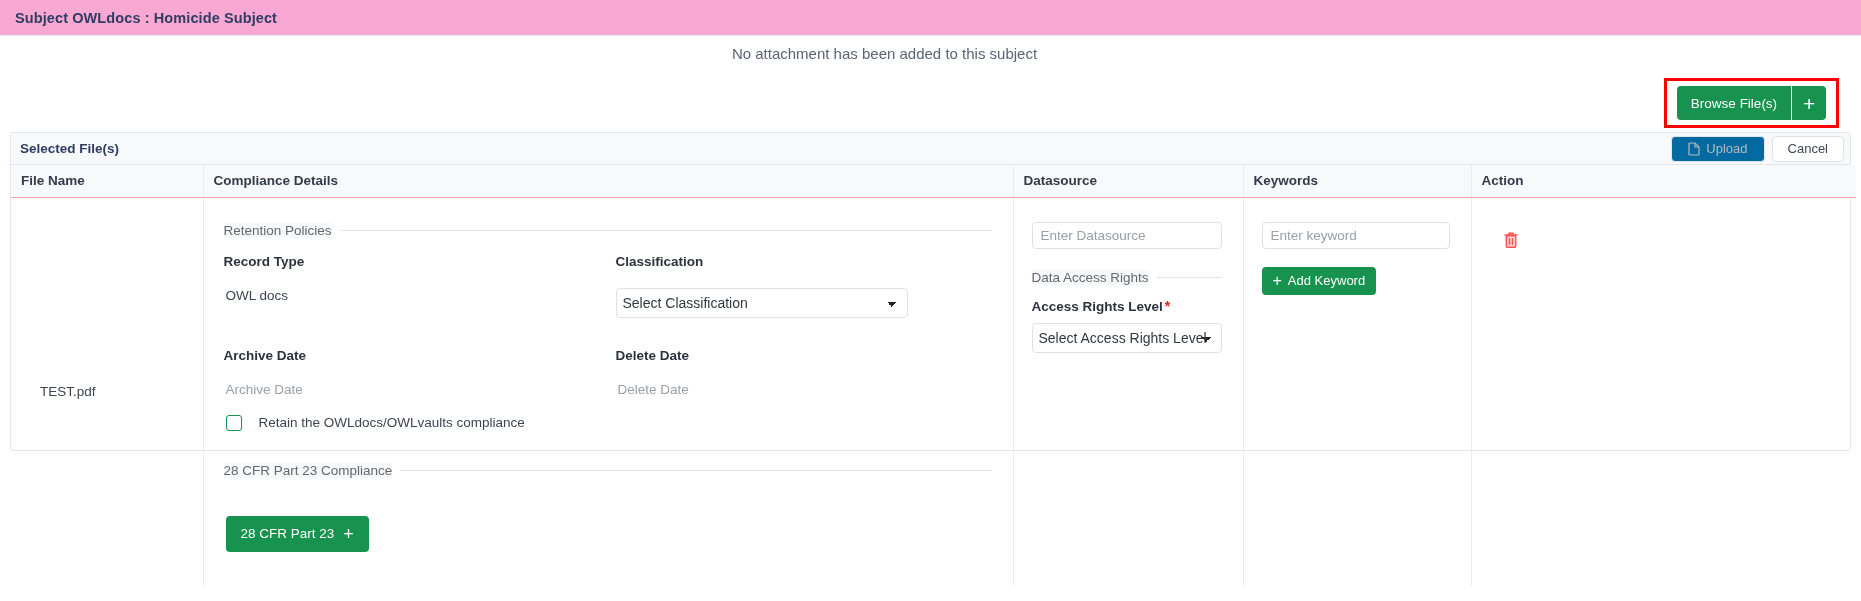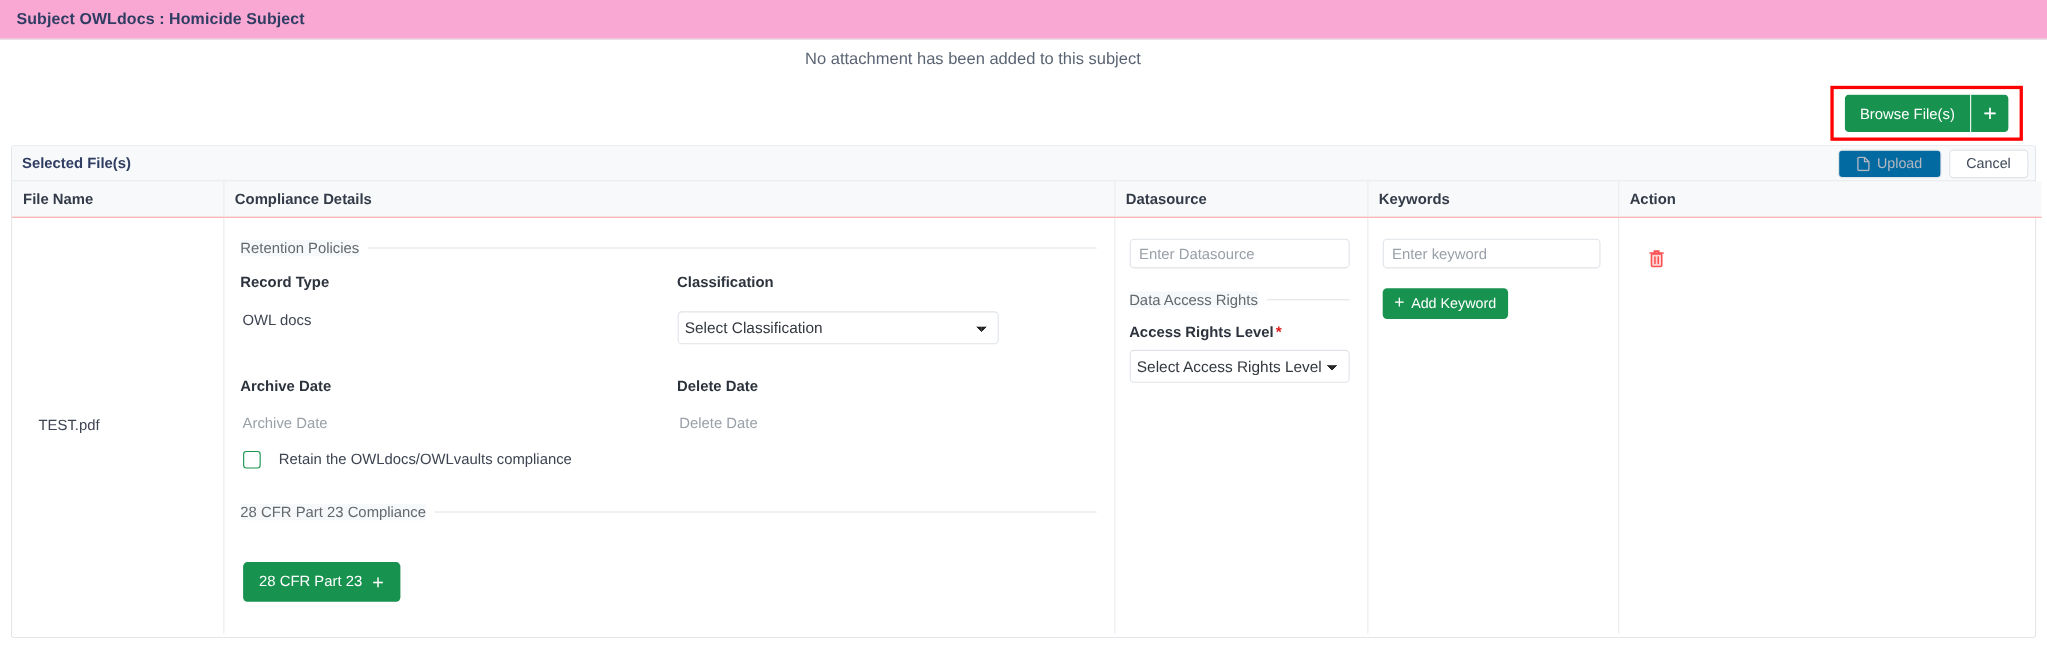--- a/index.html
+++ b/index.html
@@ -94,21 +94,21 @@
     line-height: 1;
     cursor: pointer;
   }
 
   
   .panel {
     margin: 0 10px 0 10px;
     border: 1px solid #e3e6ea;
     border-radius: 3px;
     background: #ffffff;
-    height: 448px;
+    height: 319px;
   }
   .panel-head {
     height: 32px;
     background: #f8f9fa;
     border-bottom: 1px solid #e3e6ea;
     display: flex;
     align-items: center;
     justify-content: space-between;
     padding: 0 6px 0 9px;
   }
@@ -158,21 +158,21 @@
     text-align: left;
     font-size: 13.5px;
     font-weight: 700;
     color: #333b49;
     padding: 8px 10px;
     height: 32px;
   }
   table.files td {
     vertical-align: top;
     border-right: 1px solid #e9ecef;
-    padding: 4px;
+    padding: 9px;
     height: 370px;
   }
   table.files td:last-child { border-right: none; }
   table.files th { border-right: 1px solid #e9ecef; }
   table.files th:last-child { border-right: none; }
 
   .col-filename  { width: 192px; }
   .col-compliance{ width: 810px; }
   .col-datasource{ width: 230px; }
   .col-keywords  { width: 228px; }

